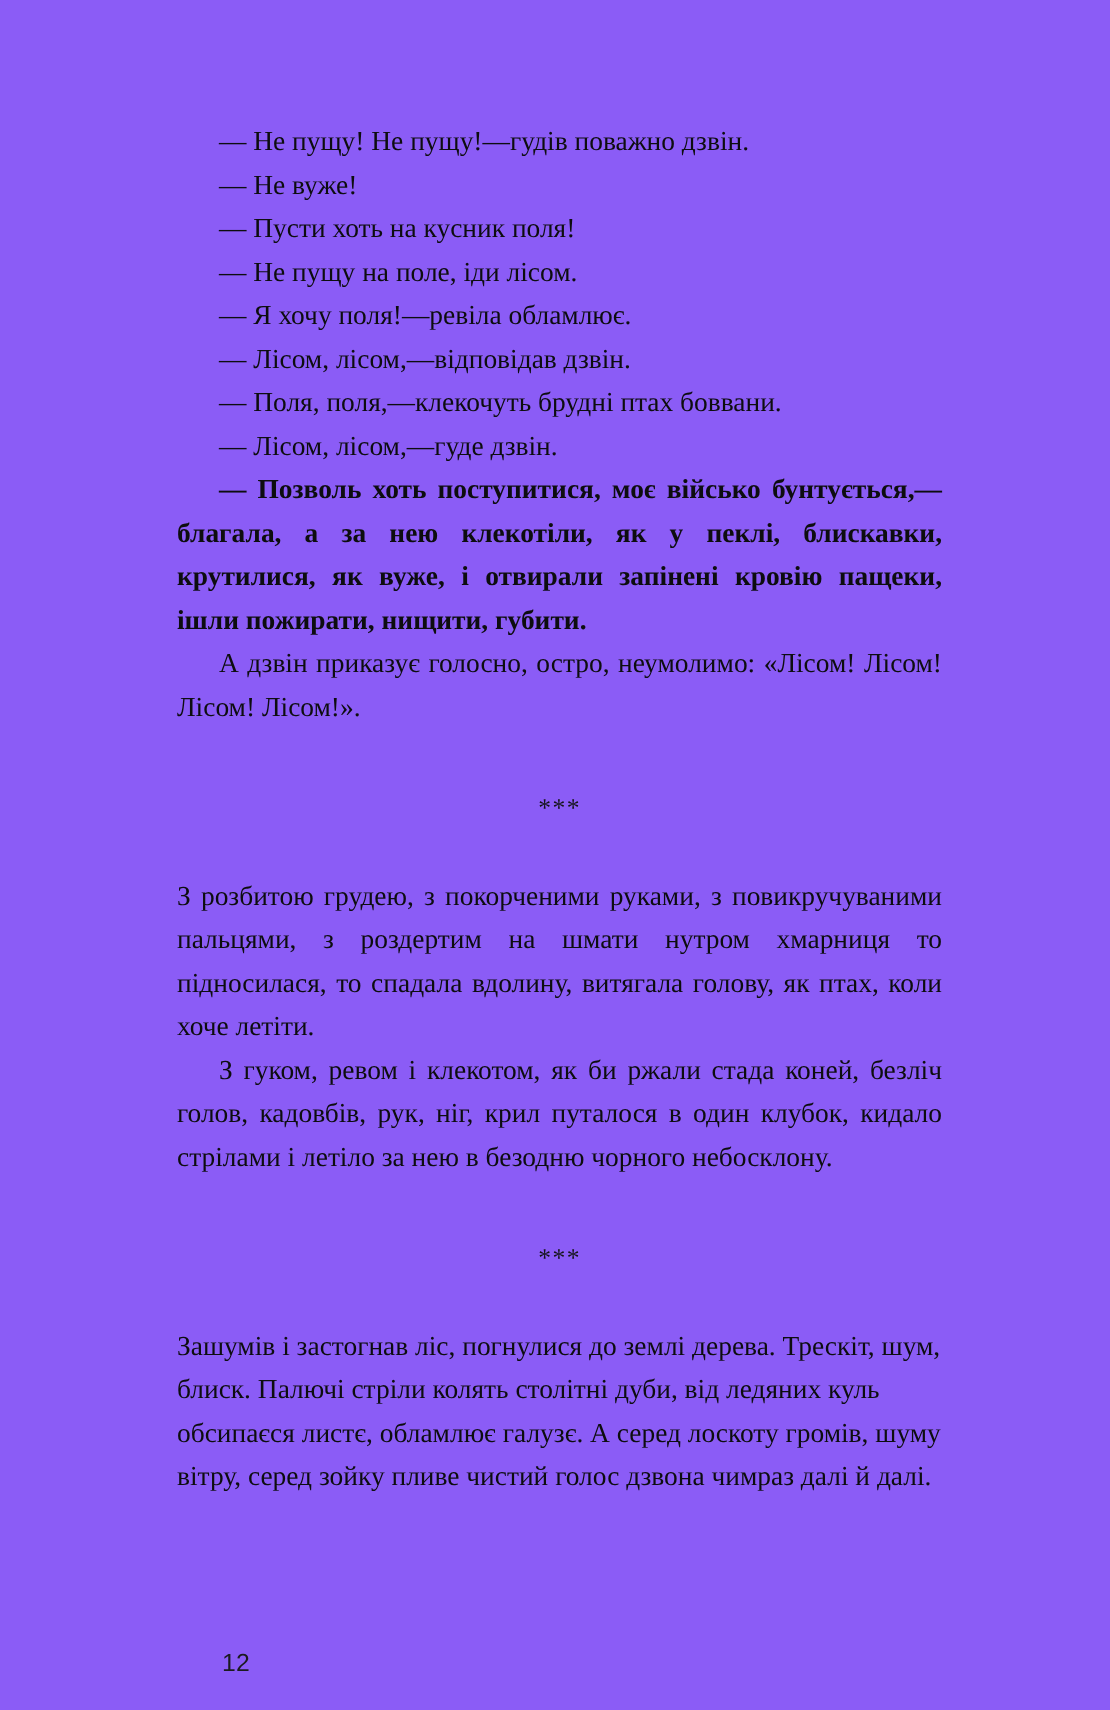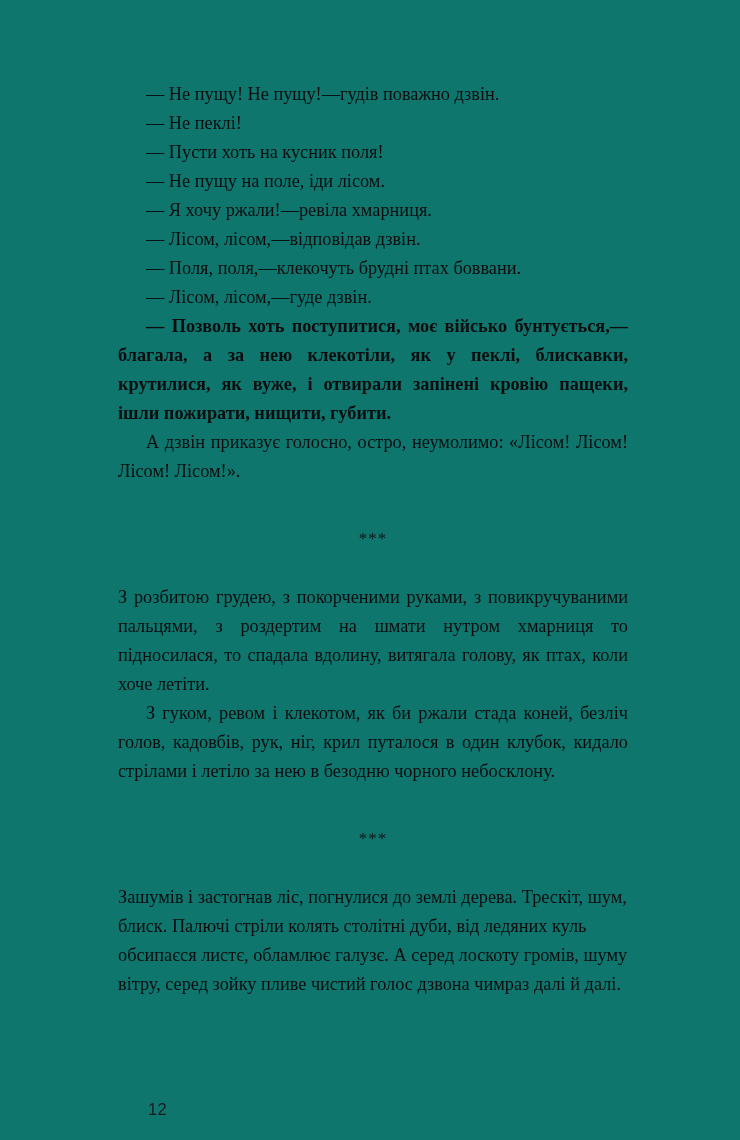--- a/index.html
+++ b/index.html
@@ -6,21 +6,21 @@
   html, body {
     margin: 0;
     padding: 0;
     background: #ffffff;
   }
 
   .page {
     position: relative;
     width: 740px;
     height: 1140px;
-    background: #0f766e;
+    background: #8b5cf6;
     overflow: hidden;
     font-family: "Liberation Serif", "DejaVu Serif", serif;
   }
 
   
   .text-column {
     position: absolute;
     left: 118px;
     top: 80px;
     width: 510px;
@@ -98,24 +98,24 @@
   }
 </style>
 </head>
 <body>
 
 <div class="page">
 
   <div class="text-column">
 
     <p class="line">— Не пущу! Не пущу!—гудів поважно дзвін.</p>
-    <p class="line">— Не пеклі!</p>
+    <p class="line">— Не вуже!</p>
     <p class="line">— Пусти хоть на кусник поля!</p>
     <p class="line">— Не пущу на поле, іди лісом.</p>
-    <p class="line">— Я хочу ржали!—ревіла хмарниця.</p>
+    <p class="line">— Я хочу поля!—ревіла обламлює.</p>
     <p class="line">— Лісом, лісом,—відповідав дзвін.</p>
     <p class="line">— Поля, поля,—клекочуть брудні птах боввани.</p>
     <p class="line">— Лісом, лісом,—гуде дзвін.</p>
 
     <p class="line wrap">— Позволь хоть поступитися, моє військо бунтується,—благала, а за нею клекотіли, як у пеклі, блискавки, крутилися, як вуже, і отвирали запінені кровію пащеки, ішли пожирати, нищити, губити.</p>
 
     <p class="para indent">А дзвін приказує голосно, остро, неумолимо: «Лісом! Лісом! Лісом! Лісом!».</p>
 
     <div class="gap-before-sep"></div>
     <p class="separator">***</p>

